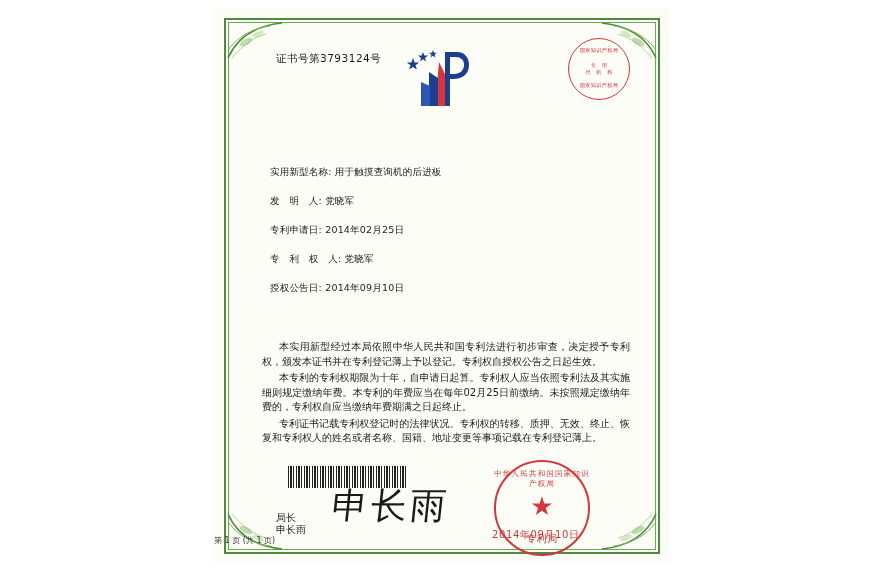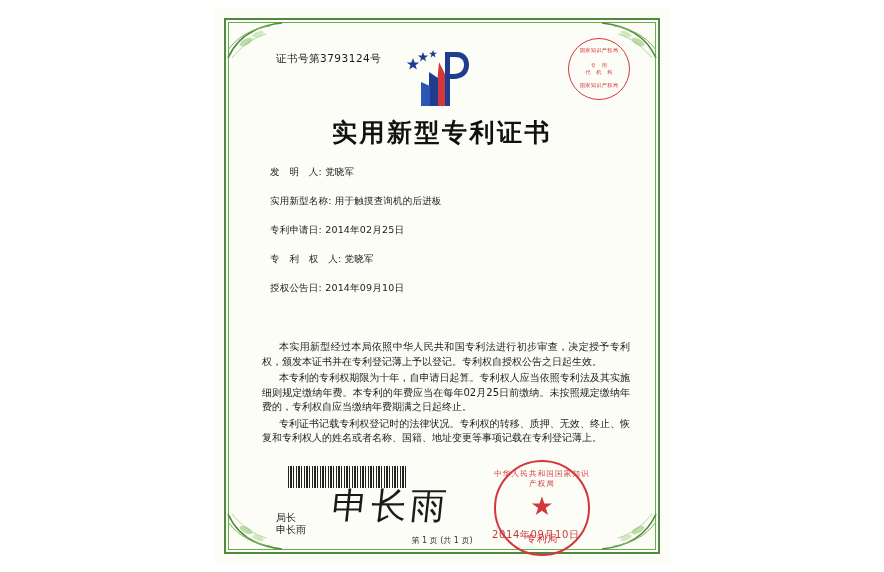--- a/index.html
+++ b/index.html
@@ -245,21 +245,20 @@
     font-size: 10px;
     letter-spacing: 0.6px;
     font-family: "DejaVu Sans", sans-serif;
   }
 
   
   .footer {
     position: absolute;
     left: 0; right: 0;
     bottom: 18px;
-    text-align: center;
     font-size: 8px;
     color: #333;
     font-family: "DejaVu Sans", sans-serif;
   }
 </style>
 </head>
 <body>
 
 <div class="page">
 
@@ -311,30 +310,29 @@
     </svg>
 
     <div class="stamp-top">
       <div class="ring"></div>
       <div class="txt t1">国家知识产权局</div>
       <div class="txt t2">专　用</div>
       <div class="txt t3">代　机　构</div>
       <div class="txt t4">国家知识产权局</div>
     </div>
 
-    <div class="title">实用新型专利证书</div>
 
     <div class="fields">
+      <div class="field">
+        <span class="lbl">实用新型名称:</span>
+        <span class="val">用于触摸查询机的后进板</span>
+      </div>
       <div class="field">
         <span class="lbl">发　明　人:</span>
         <span class="val">党晓军</span>
-      </div>
-      <div class="field">
-        <span class="lbl">实用新型名称:</span>
-        <span class="val">用于触摸查询机的后进板</span>
       </div>
       <div class="field">
         <span class="lbl">专利申请日:</span>
         <span class="val">2014年02月25日</span>
       </div>
       <div class="field">
         <span class="lbl">专　利　权　人:</span>
         <span class="val">党晓军</span>
       </div>
       <div class="field">

